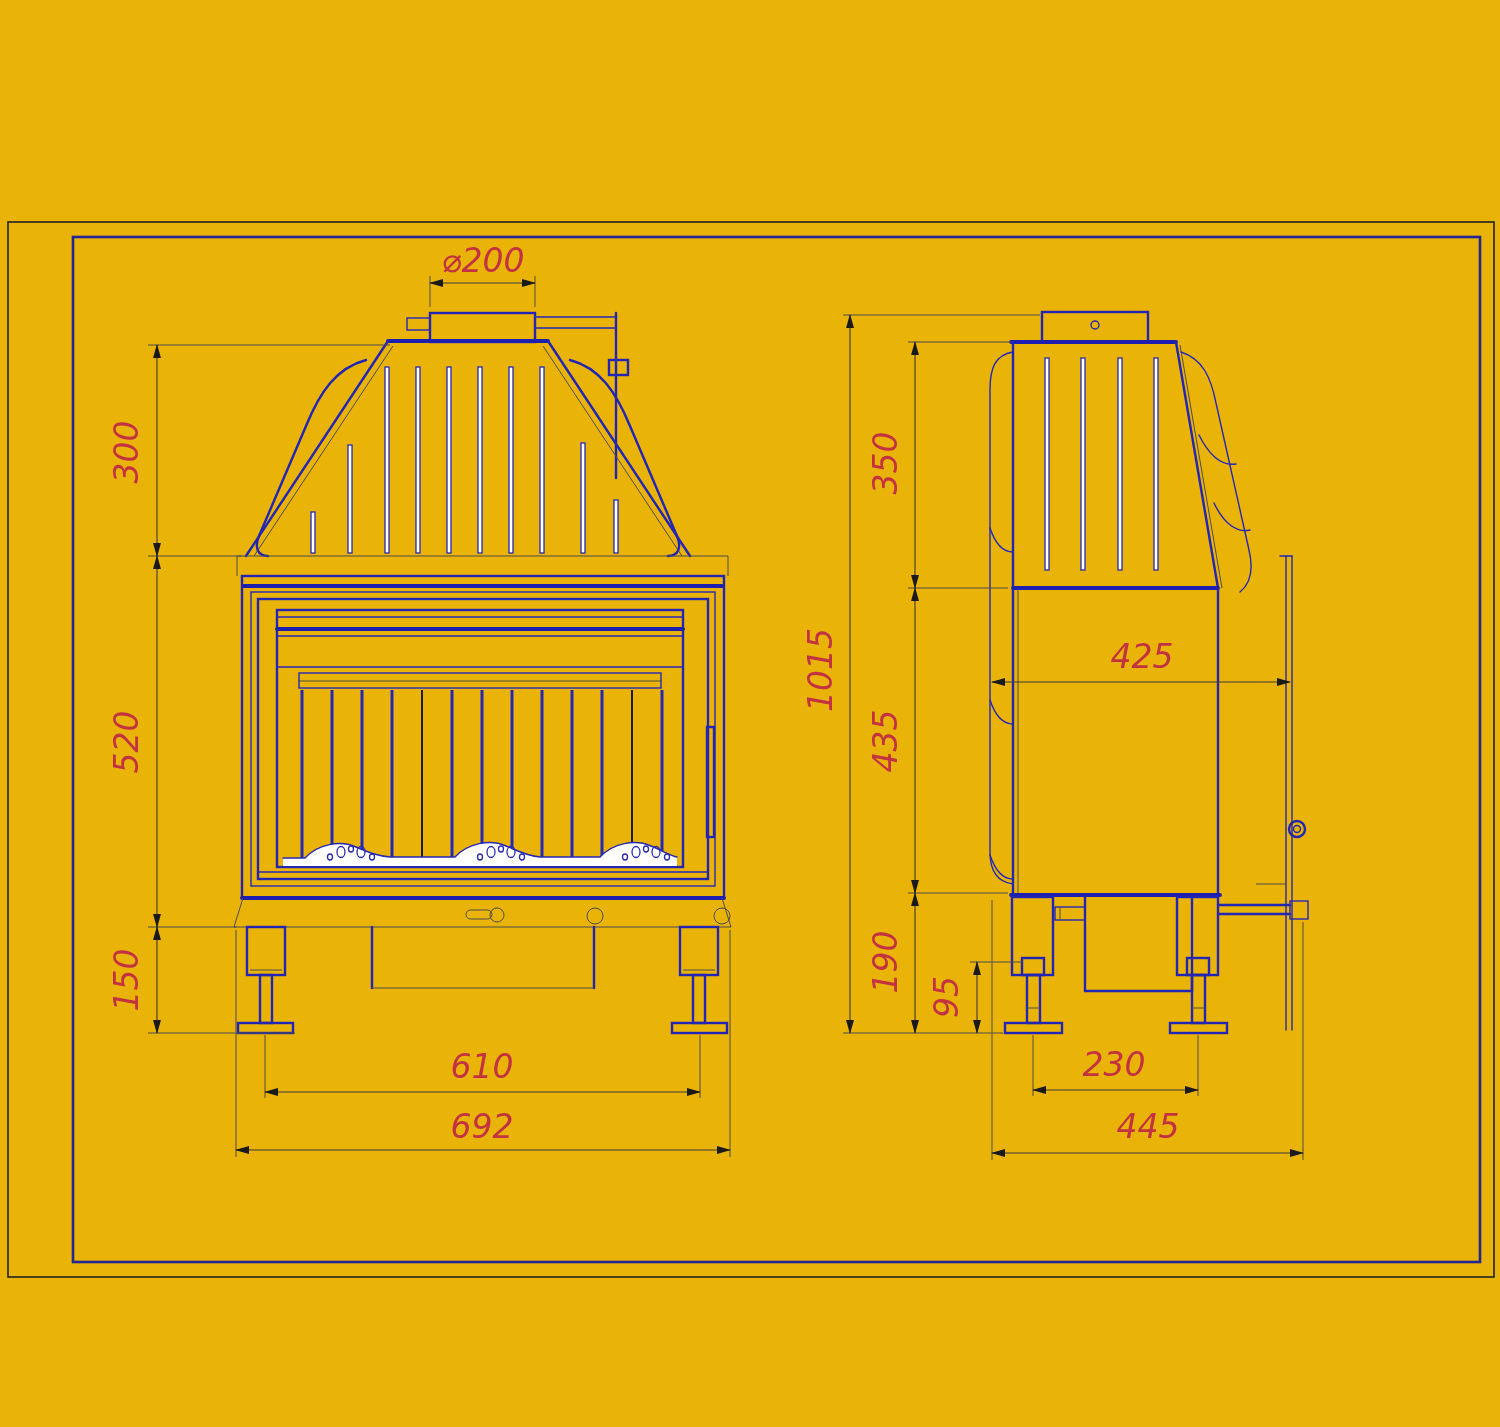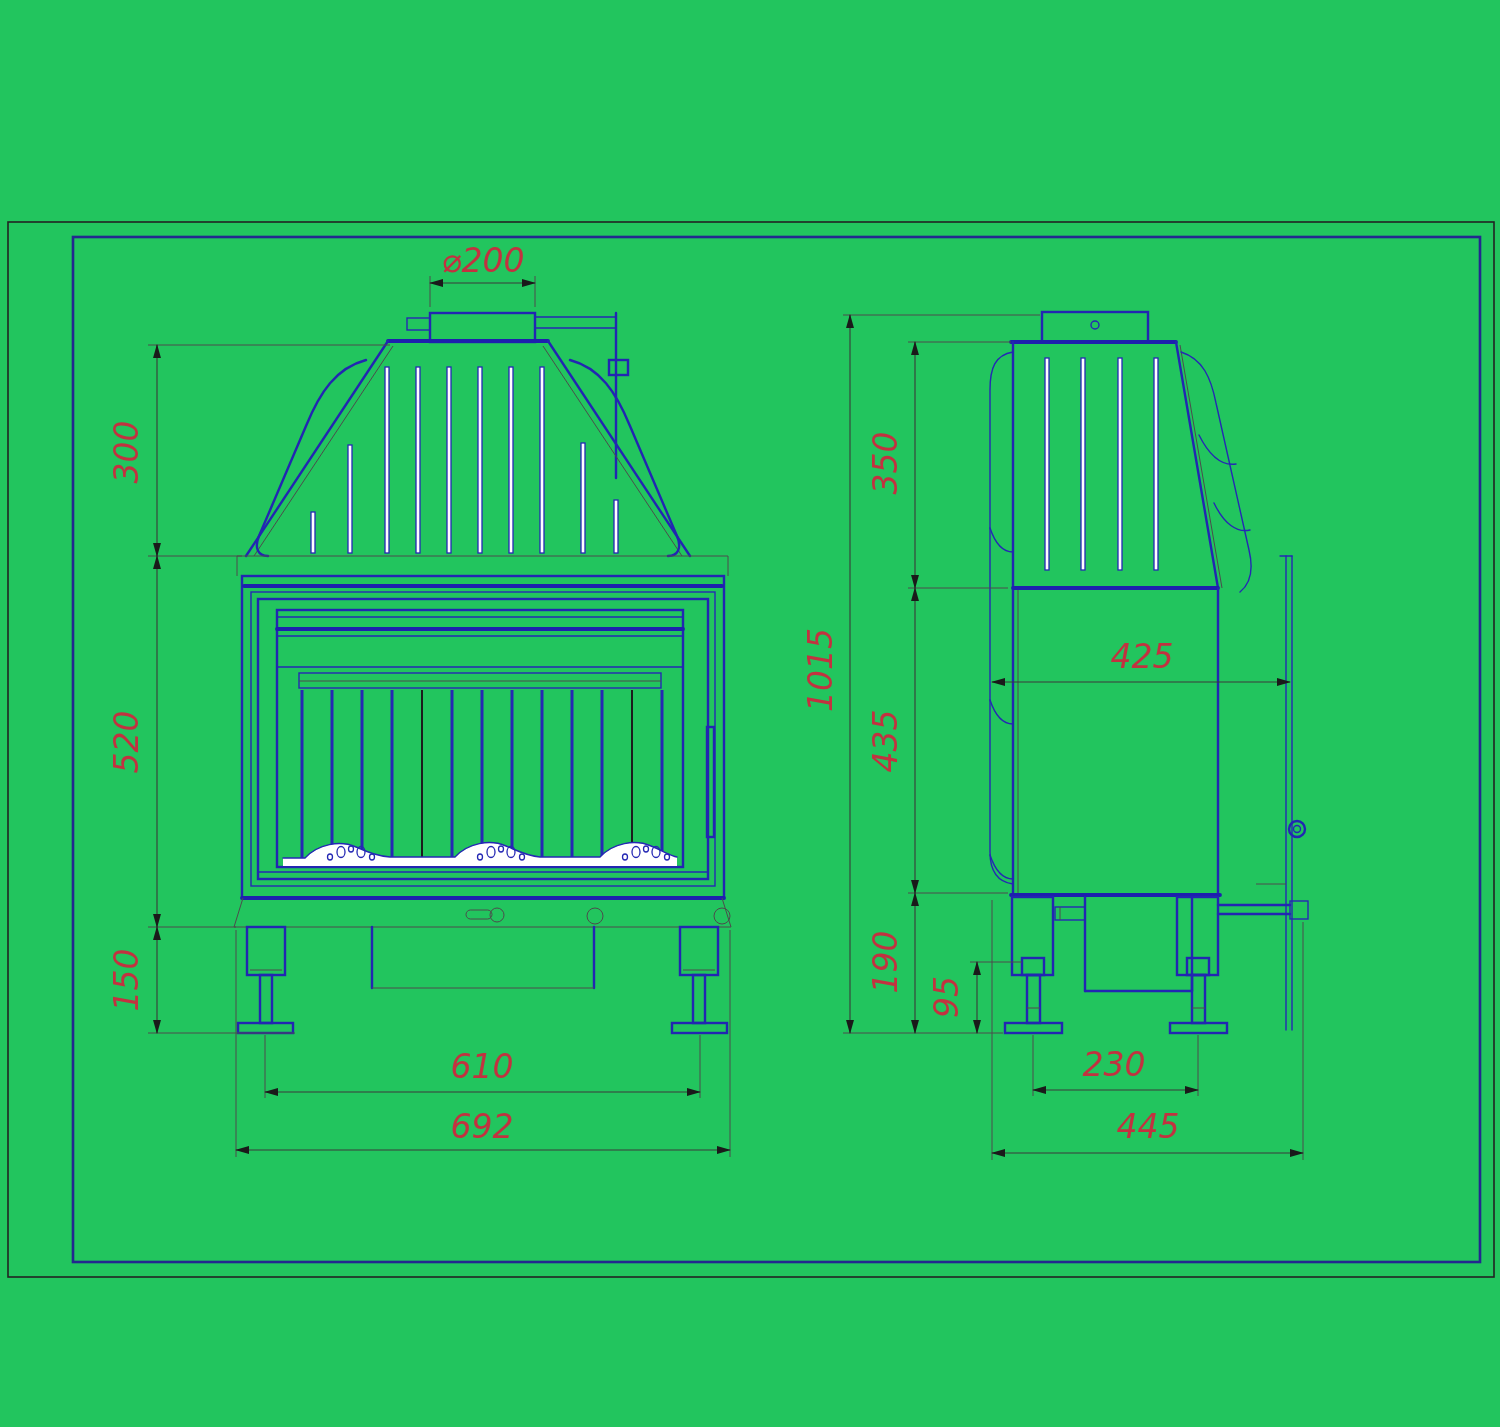--- a/index.html
+++ b/index.html
@@ -1,16 +1,16 @@
 <!DOCTYPE html>
 <html><head>
 <meta charset="utf-8">
 <style>
   html,body{margin:0;padding:0;background:#ffffff;}
-  .canvas{position:relative;width:1500px;height:1427px;background:#22c55e;overflow:hidden;
+  .canvas{position:relative;width:1500px;height:1427px;background:#eab308;overflow:hidden;
           font-family:"DejaVu Sans",sans-serif;}
   svg{display:block}
   
   .b1{stroke:#2528b4;stroke-width:1.4;fill:none;stroke-linecap:round}
   .b2{stroke:#2226b2;stroke-width:2.4;fill:none;stroke-linecap:round}
   .b3{stroke:#1d20ae;stroke-width:3.8;fill:none;stroke-linecap:round}
   
   .k1{stroke:#4c4c4c;stroke-width:1;fill:none}
   
   .dim{stroke:#3a3a3a;stroke-width:1.1;fill:none}

